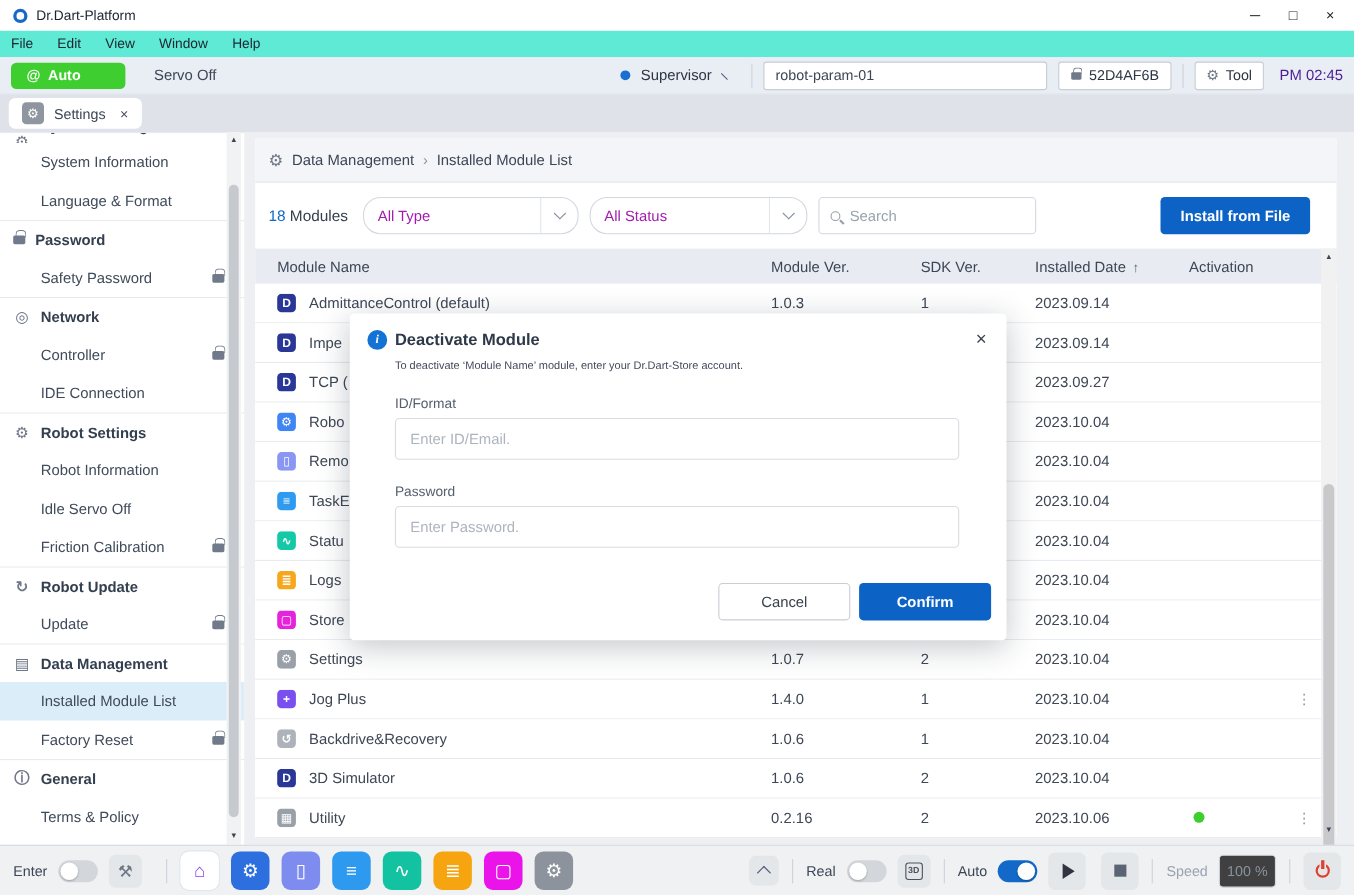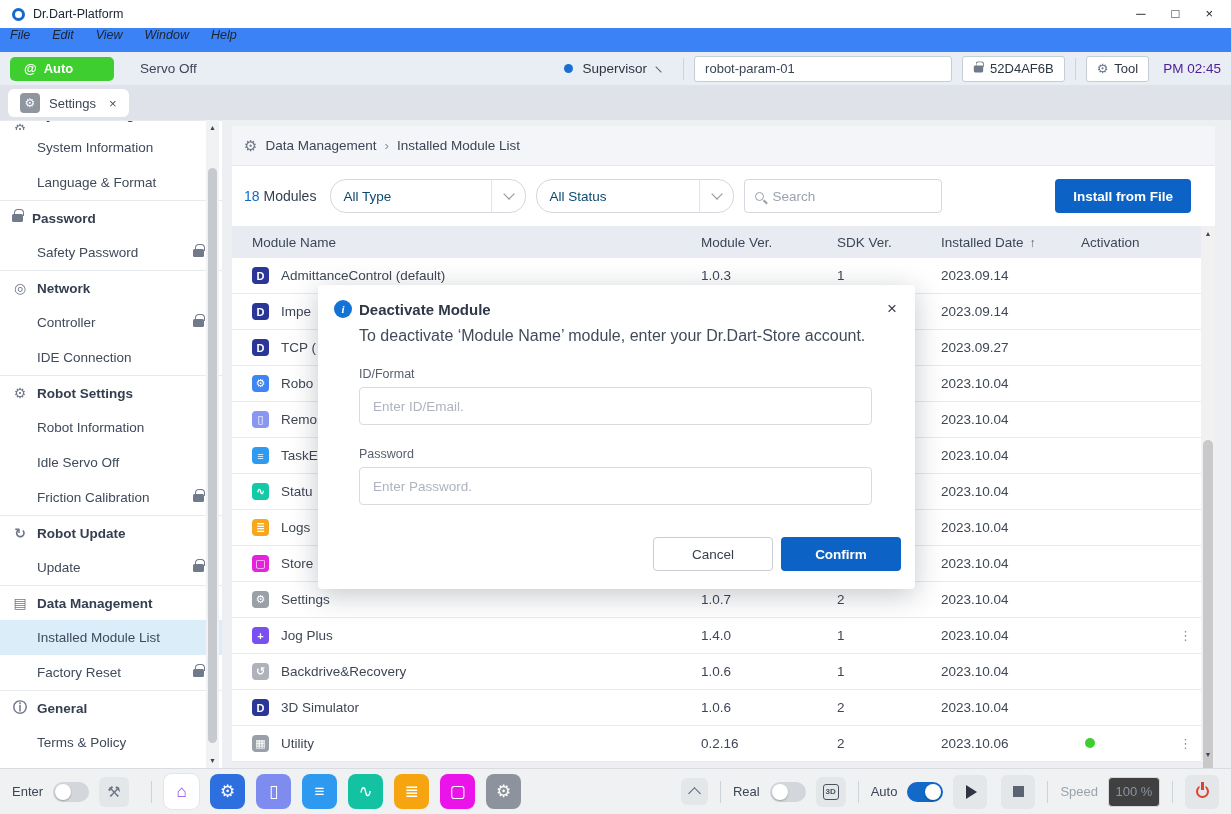--- a/index.html
+++ b/index.html
@@ -7,21 +7,21 @@
   body { font-family:"Liberation Sans","DejaVu Sans",sans-serif; font-size:13px; color:#3c4656; background:#edeff3; position:relative; }
 
   
   .titlebar{position:absolute;left:0;top:0;width:1231px;height:28px;background:#fff;display:flex;align-items:center;padding:0 8px;}
   .app-ico{width:13px;height:13px;border-radius:50%;border:3px solid #1668c9;display:inline-block;margin:0 8px 0 4px;}
   .titlebar .ttl{font-size:12.5px;color:#1b2430;}
   .win-btns{margin-left:auto;display:flex;gap:26px;padding-right:10px;font-size:13px;color:#222;}
   .win-btns span{cursor:default;line-height:28px;}
 
   
-  .menubar{position:absolute;left:0;top:28px;width:1231px;height:24px;background:#3b82f6;display:flex;gap:22px;padding:0 10px;font-size:12.5px;color:#1b2430;font-style:italic;}
+  .menubar{position:absolute;left:0;top:28px;width:1231px;height:24px;background:#5eead4;display:flex;align-items:center;gap:22px;padding:0 10px;font-size:12.5px;color:#1b2430;}
 
   
   .toolbar{position:absolute;left:0;top:52px;width:1231px;height:34px;background:#e9edf4;border-bottom:1px solid #dfe3ea;display:flex;align-items:center;padding:0 10px;}
   .badge-auto{background:#3fce2f;color:#fff;font-weight:700;font-size:13px;border-radius:5px;height:24px;display:flex;align-items:center;gap:7px;padding:0 14px;margin-right:26px;min-width:104px;}
   .servo-state{color:#3c4656;font-size:13.5px;}
   .tb-right{margin-left:auto;display:flex;align-items:center;gap:10px;}
   .bluedot{width:9px;height:9px;border-radius:50%;background:#1b6fd0;display:inline-block;}
   .chev{width:8px;height:8px;border-right:1.6px solid #53607а;border-right-color:#53607a;border-bottom:1.6px solid #53607a;transform:rotate(45deg);display:inline-block;margin-top:-4px;}
   .vdiv{width:1px;height:22px;background:#cdd3db;}
   .tb-input{width:258px;height:26px;background:#fff;border:1px solid #c7cdd6;border-radius:3px;font-size:13px;color:#3c4656;padding:0 10px;font-family:inherit;}
@@ -52,21 +52,21 @@
   .arr{position:absolute;left:0;width:13px;text-align:center;font-size:7px;color:#3c4656;}
 
   
   .main{position:absolute;left:232px;top:126px;width:983px;height:636px;background:#fff;}
   .crumb{height:40px;background:#f3f5f8;border-bottom:1px solid #e5e8ec;display:flex;align-items:center;gap:8px;padding:0 12px;font-size:13.5px;color:#3c4656;}
   .crumb .gear-g{font-size:15px;}
   .crumb .sep{color:#8a93a0;}
   .filters{height:60px;display:flex;align-items:center;padding:0 12px;}
   .count{font-size:14px;color:#333e4f;margin-right:14px;}
   .count b{color:#1269c7;font-weight:400;}
-  .select{width:196px;height:34px;border:1px solid #d4d8df;border-radius:16px;display:flex;align-items:center;font-size:13.5px;color:#0c4a6e;margin-right:10px;background:#fff;}
+  .select{width:196px;height:34px;border:1px solid #d4d8df;border-radius:16px;display:flex;align-items:center;font-size:13.5px;color:#a21caf;margin-right:10px;background:#fff;}
   .select .txt{flex:1;padding:0 12px;}
   .select .dd{width:34px;height:100%;border-left:1px solid #e2e5ea;display:flex;align-items:center;justify-content:center;}
   .chev2{width:8px;height:8px;border-right:1.5px solid #8a93a0;border-bottom:1.5px solid #8a93a0;transform:rotate(45deg);margin-top:-4px;}
   .search{width:198px;height:34px;border:1px solid #d4d8df;border-radius:4px;display:flex;align-items:center;padding:0 10px;gap:8px;background:#fff;}
   .mag{width:9px;height:9px;border:1.6px solid #98a0ab;border-radius:50%;position:relative;flex:none;}
   .mag::after{content:"";position:absolute;width:5px;height:1.6px;background:#98a0ab;transform:rotate(45deg);left:7px;top:8px;}
   .search input{border:0;outline:0;font-size:13.5px;color:#3c4656;width:140px;font-family:inherit;background:transparent;}
   .search input::placeholder{color:#9aa3af;}
   .btn-primary{margin-left:auto;margin-right:12px;height:34px;padding:0 18px;background:#0d63c5;color:#fff;border:0;border-radius:4px;font-size:13.5px;font-weight:700;font-family:inherit;cursor:pointer;}
 
@@ -81,21 +81,21 @@
   .sort{font-size:12px;color:#555f6d;margin-left:6px;}
   .tb-scroll{position:absolute;right:0;top:100px;width:14px;height:536px;background:#f1f1f2;}
   .tb-scroll .thumb{position:absolute;left:2px;width:10px;border-radius:5px;background:#c9c9cc;}
 
   
   .modal{position:absolute;left:318px;top:285px;width:597px;background:#fff;border-radius:4px;box-shadow:0 6px 28px rgba(20,30,50,.25);z-index:50;padding:14px 0 18px;}
   .m-head{display:flex;align-items:center;padding:0 16px;}
   .info-ico{width:18px;height:18px;border-radius:50%;background:#1273d4;color:#fff;font-size:11px;font-weight:700;display:flex;align-items:center;justify-content:center;font-family:"Liberation Serif",serif;font-style:italic;flex:none;}
   .m-title{font-size:15px;font-weight:700;color:#2e3848;margin-left:7px;flex:1;}
   .m-close{color:#39414d;font-size:17px;cursor:pointer;padding:0 2px;}
-  .m-desc{padding:8px 43px 0 41px;font-size:16px;color:#414b5a;}
+  .m-desc{padding:8px 43px 0 41px;font-size:10px;color:#414b5a;}
   .m-label{padding:22px 43px 0 41px;font-size:12.5px;color:#555f6d;}
   .m-field{margin:6px 43px 0 41px;height:38px;border:1px solid #d8dbe0;border-radius:4px;display:flex;align-items:center;}
   .m-field input{border:0;outline:0;width:100%;padding:0 13px;font-size:13.5px;font-family:inherit;color:#3c4656;background:transparent;}
   .m-field input::placeholder{color:#aeb4be;}
   .m-btns{display:flex;justify-content:flex-end;gap:8px;padding:32px 14px 0 0;}
   .btn-ghost{width:120px;height:34px;background:#fff;border:1px solid #c9cdd4;border-radius:4px;color:#39414d;font-size:13.5px;font-family:inherit;cursor:pointer;}
   .btn-confirm{width:120px;height:34px;background:#0d63c5;border:0;border-radius:4px;color:#fff;font-weight:700;font-size:13.5px;font-family:inherit;cursor:pointer;}
 
   
   .dock{position:absolute;left:0;top:768px;width:1231px;height:46px;background:#eff1f3;border-top:1px solid #d8dce1;display:flex;align-items:center;padding:0 12px;}

